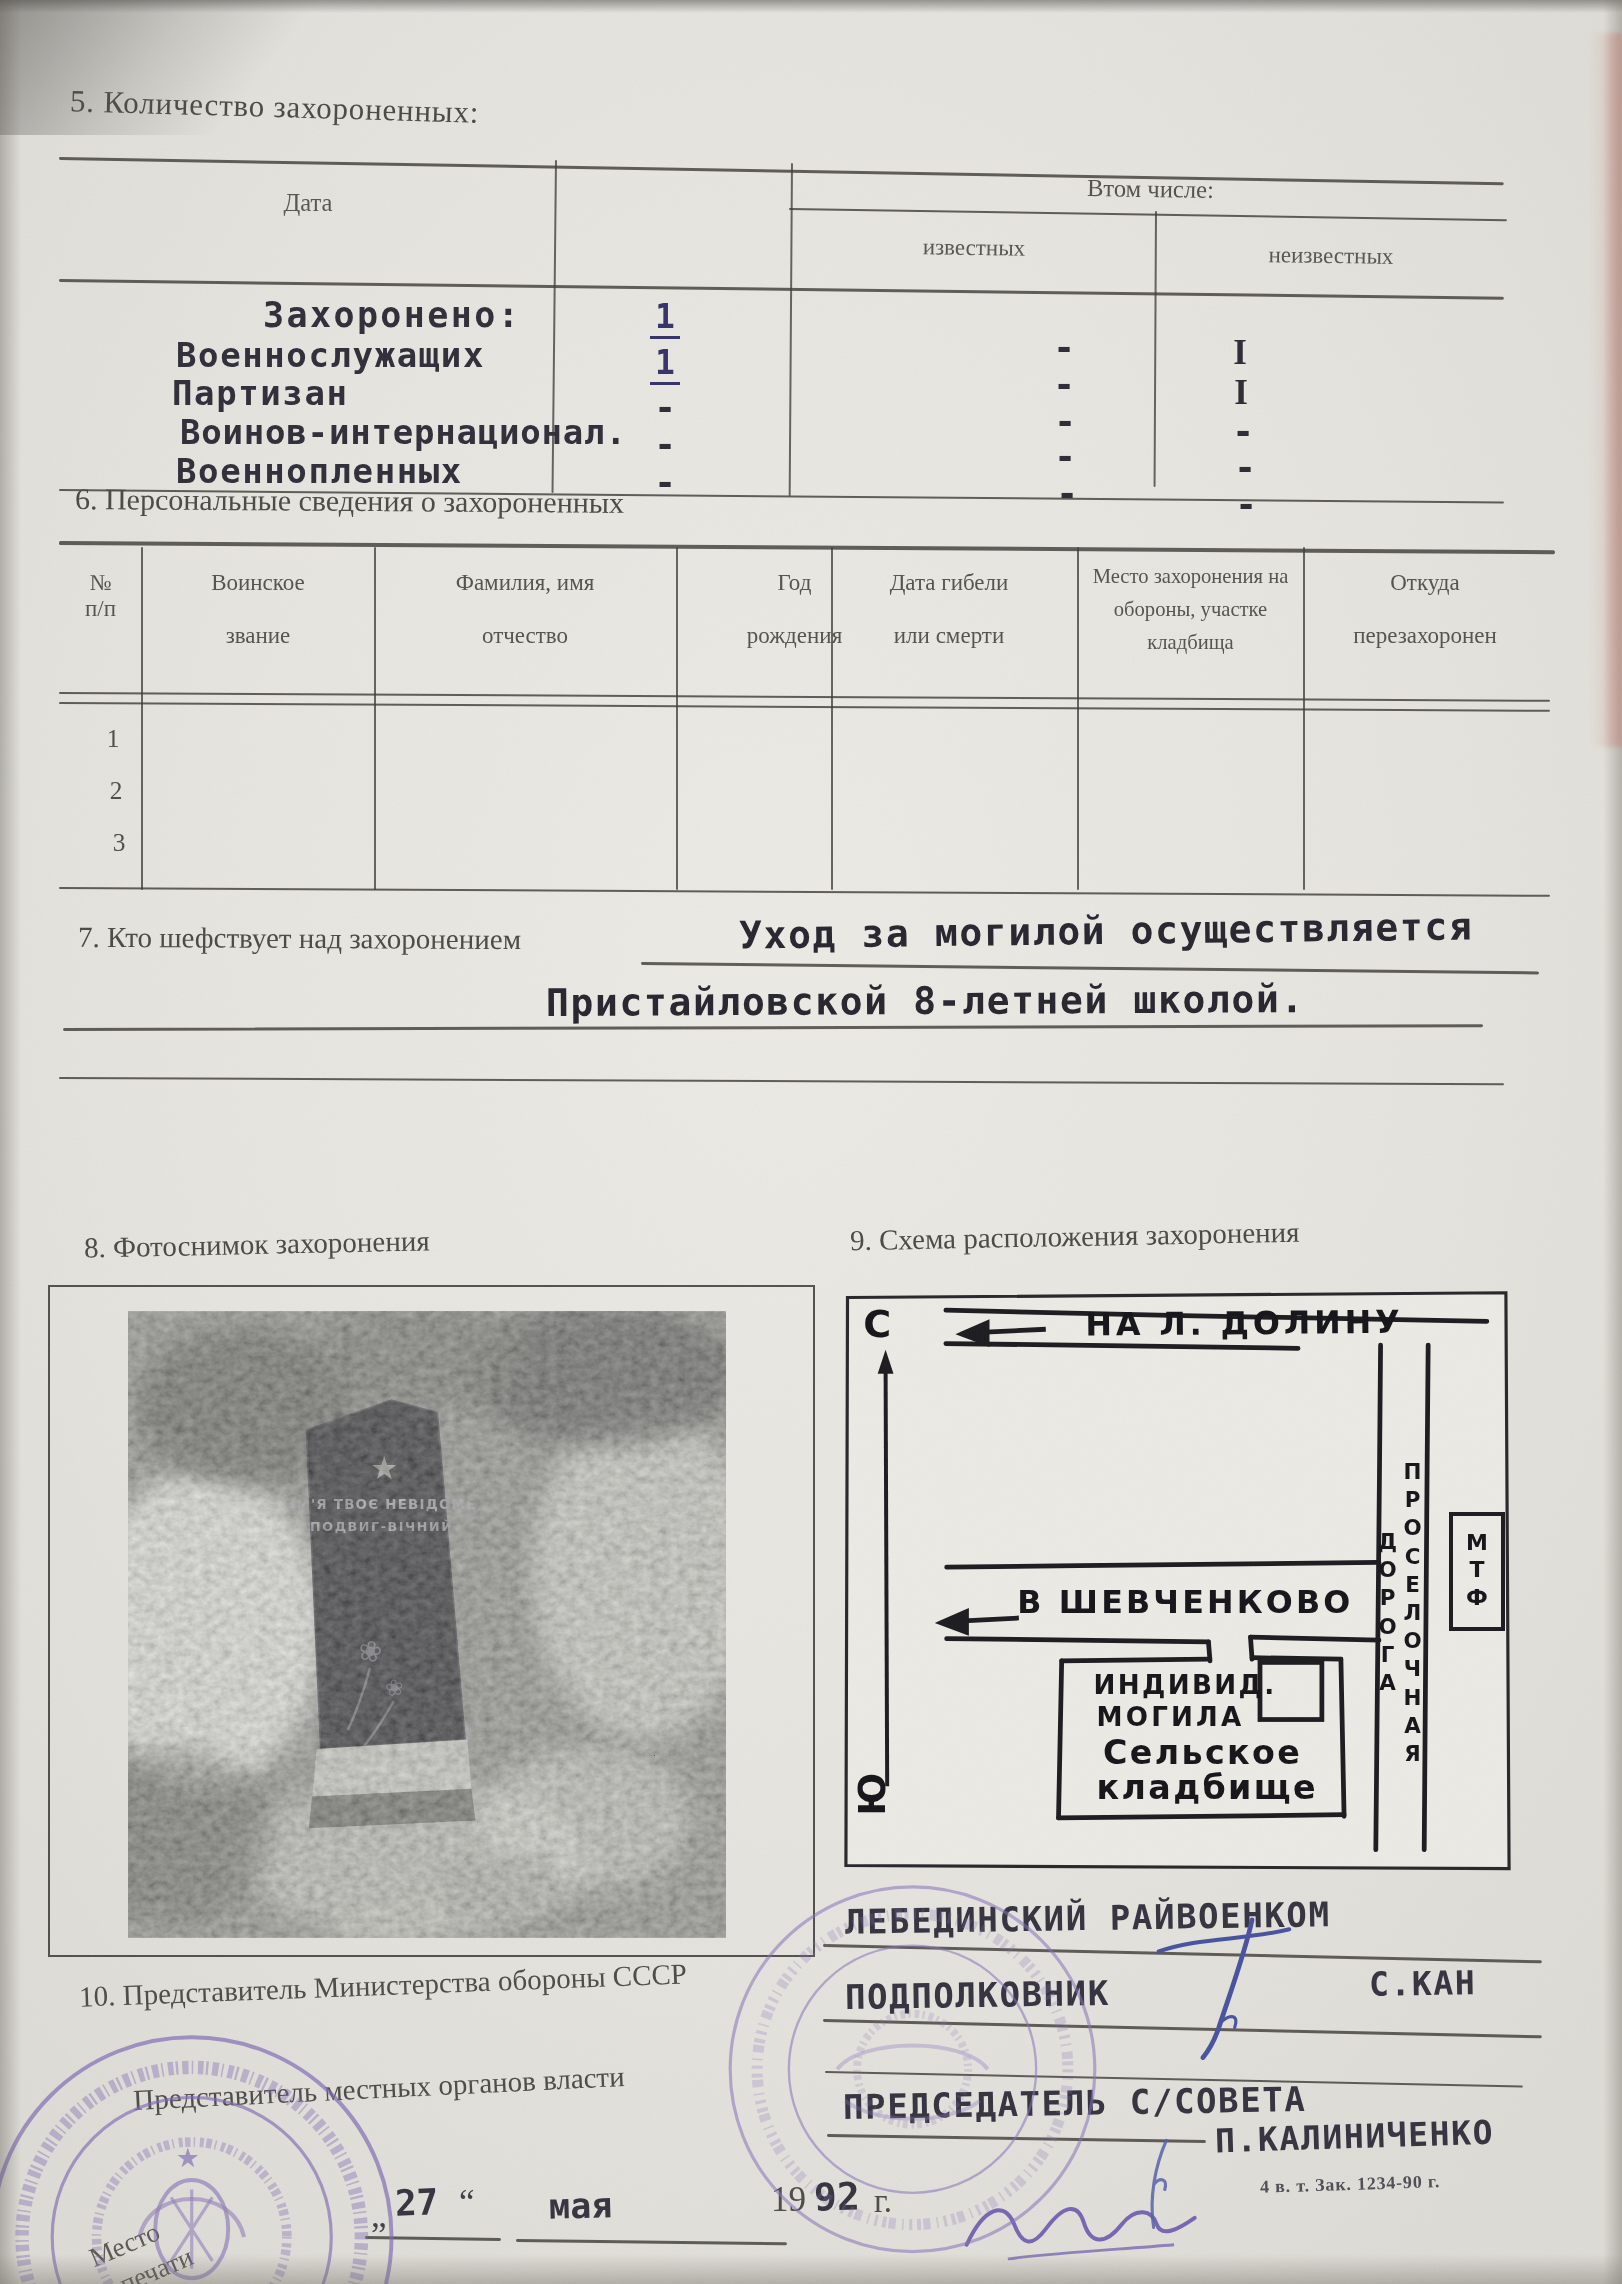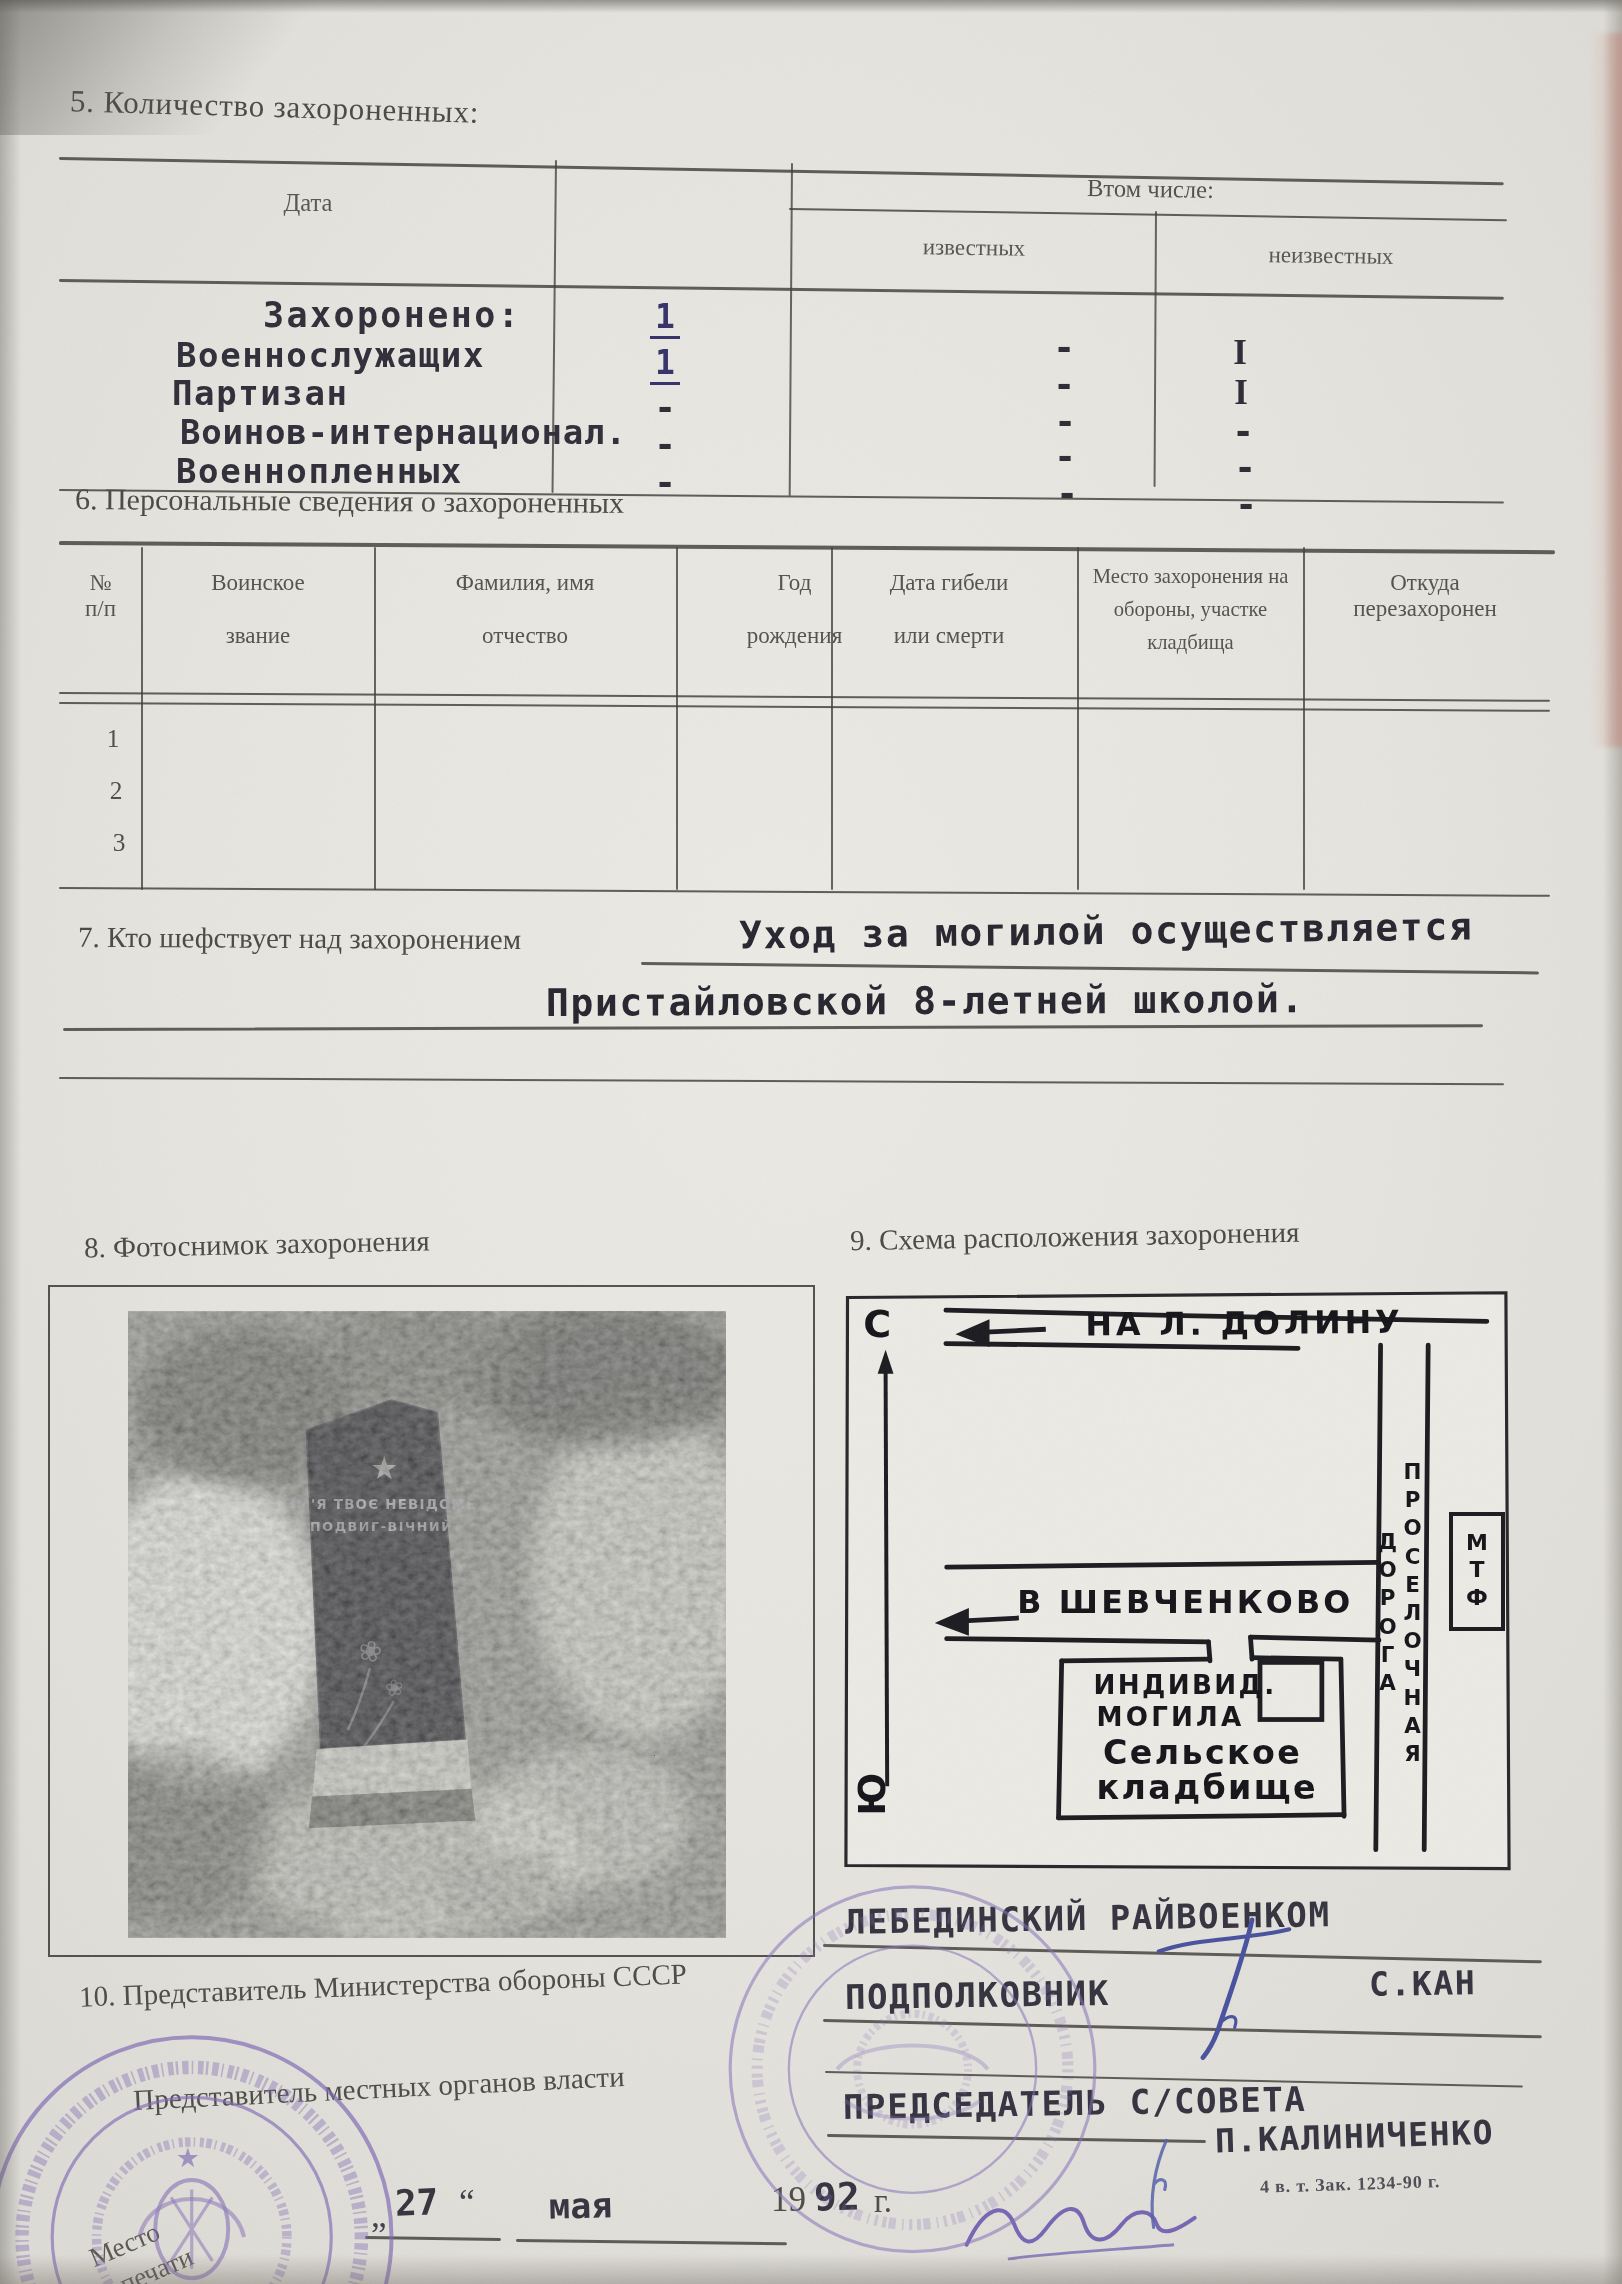--- a/index.html
+++ b/index.html
@@ -104,21 +104,21 @@
     <div>Дата гибели</div>
     <div style="margin-top:27px;">или смерти</div>
   </div>
   <div class="abs ser tc" style="left:1081px;top:560px;width:219px;font-size:20.6px;color:#53524c;line-height:33px;">
     <div>Место захоронения на</div>
     <div>обороны, участке</div>
     <div>кладбища</div>
   </div>
   <div class="abs ser tc" style="left:1306px;top:570px;width:238px;font-size:23px;color:#53524c;">
     <div>Откуда</div>
-    <div style="">перезахоронен</div>
+    <div style="margin-top:27px;">перезахоронен</div>
   </div>
 
   <div class="abs ser tc" style="left:89px;top:724px;width:48px;font-size:25.4px;color:#4e4d47;">1</div>
   <div class="abs ser tc" style="left:92px;top:776px;width:48px;font-size:25.4px;color:#4e4d47;">2</div>
   <div class="abs ser tc" style="left:95px;top:828px;width:48px;font-size:25.4px;color:#4e4d47;">3</div>
 
   <div class="abs ser" style="left:78px;top:922px;font-size:29px;color:#4a4944;transform:rotate(0.3deg);">7. Кто шефствует над захоронением</div>
   <div class="abs mono" style="left:739px;top:909px;font-size:38px;letter-spacing:1.6px;transform:rotate(-0.7deg);color:#26252e;">Уход за могилой осуществляется</div>
   <div class="abs hline" style="left:641px;top:962px;width:898px;transform:rotate(0.6deg);height:3.2px;"></div>
   <div class="abs mono" style="left:546px;top:979px;font-size:38px;letter-spacing:1.6px;transform:rotate(-0.3deg);color:#26252e;">Пристайловской 8-летней школой.</div>

